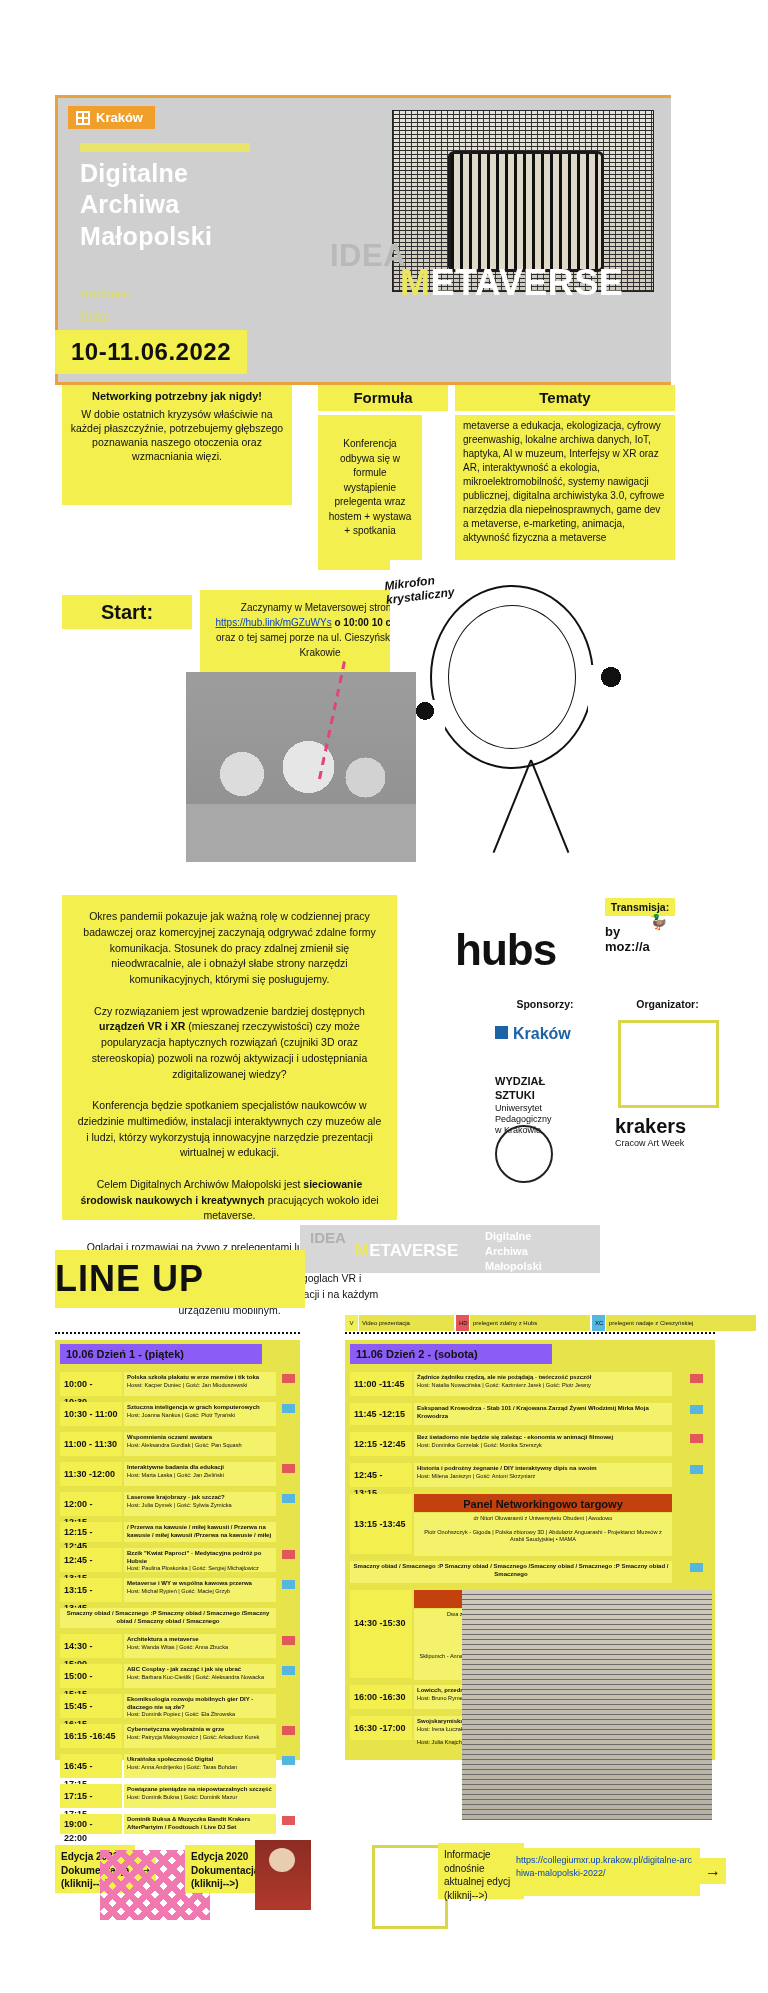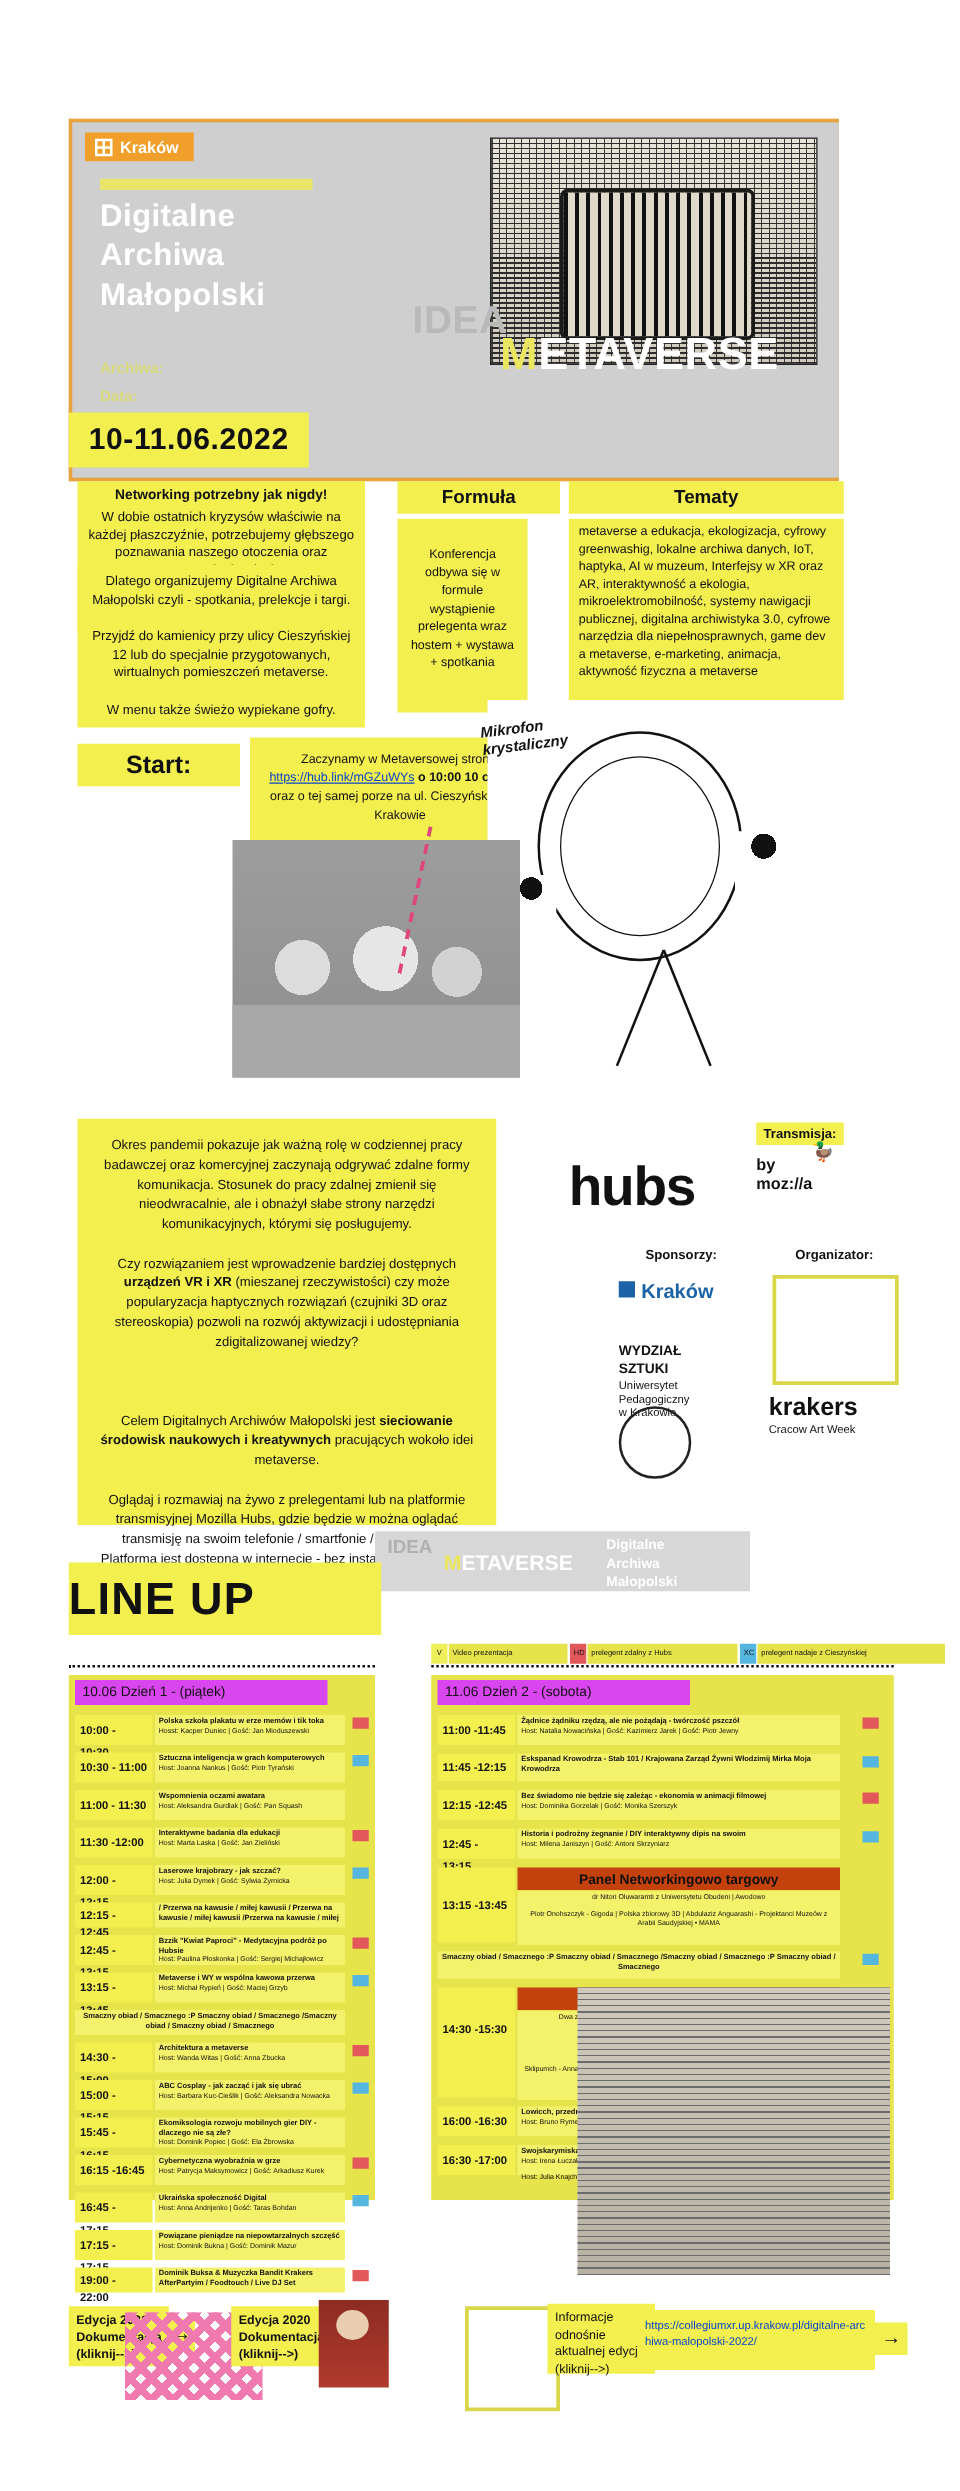--- a/index.html
+++ b/index.html
@@ -100,21 +100,21 @@
 
   
   .legend{position:absolute;left:345px;top:1315px;width:370px;height:18px;}
   .legend .lg{position:absolute;top:0;height:16px;font-size:6px;line-height:16px;padding:0 3px;box-sizing:border-box;color:#111;}
 
   .col{position:absolute;background:#e6e34b;}
   .colA{left:55px;top:1340px;width:245px;height:420px;}
   .colB{left:345px;top:1340px;width:370px;height:420px;}
   .dotline{position:absolute;height:0;border-top:2px dotted #111;}
 
-  .day-hdr{position:absolute;background:#d946ef;font-size:11px;font-weight:normal;padding:4px 6px;}
+  .day-hdr{position:absolute;background:#8b5cf6;font-size:11px;font-weight:bold;padding:4px 6px;}
   .slot{position:absolute;background:#f2ef4f;font-size:9px;font-weight:bold;padding:3px 4px;box-sizing:border-box;}
   .ev{position:absolute;font-size:5.6px;line-height:1.25;color:#111;padding:2px 3px;box-sizing:border-box;background:#f4f16a;}
   .ev b{font-size:6px;}
   .chip{position:absolute;height:9px;width:13px;}
   .panelhdr{position:absolute;background:#c2410c;font-size:11px;font-weight:bold;text-align:center;padding:4px;box-sizing:border-box;}
 
   .footer-box{position:absolute;background:#f2ef4f;font-size:10px;font-weight:bold;padding:5px 6px;box-sizing:border-box;line-height:1.35;}
   .footer-link{position:absolute;background:#f2ef4f;font-size:9px;padding:6px;box-sizing:border-box;color:#0645c7;word-break:break-all;line-height:1.4;}
   .arrow-btn{position:absolute;background:#f2ef4f;font-size:16px;text-align:center;line-height:26px;}
   .photo-doc{position:absolute;left:255px;top:1840px;width:56px;height:70px;background:linear-gradient(#8c2c22,#b1392c);}
@@ -153,25 +153,20 @@
     </div>
   </div>
   <div class="idea-line">IDEA</div>
   <div class="meta-line"><span class="m">M</span><span>ETAVERSE</span></div>
   <div class="date-box">10-11.06.2022</div>
 
   <div class="box y net-box">
     <b>Networking potrzebny jak nigdy!</b>
     <span>W dobie ostatnich kryzysów właściwie na każdej płaszczyźnie, potrzebujemy głębszego poznawania naszego otoczenia oraz wzmacniania więzi.</span>
   </div>
-  <div class="box y net2" style="white-space:pre-line">Dlatego organizujemy Digitalne Archiwa Małopolski czyli - spotkania, prelekcje i targi.
-
-Przyjdź do kamienicy przy ulicy Cieszyńskiej 12 lub do specjalnie przygotowanych, wirtualnych pomieszczeń metaverse.
-
-W menu także świeżo wypiekane gofry.</div>
 
   <div class="box y formula-h">Formuła</div>
   <div class="box y formula-b">Konferencja odbywa się w formule wystąpienie prelegenta wraz hostem + wystawa + spotkania</div>
   <div class="box y tematy-h">Tematy</div>
   <div class="box y tematy-b">metaverse a edukacja, ekologizacja, cyfrowy greenwashig, lokalne archiwa danych, IoT, haptyka, AI w muzeum, Interfejsy w XR oraz AR, interaktywność a ekologia, mikroelektromobilność, systemy nawigacji publicznej, digitalna archiwistyka 3.0, cyfrowe narzędzia dla niepełnosprawnych, game dev a metaverse, e-marketing, animacja, aktywność fizyczna a metaverse</div>
 
   <div class="box y start-h">Start:</div>
   <div class="box y start-b">
     <span>Zaczynamy w Metaversowej stronie</span><br>
     <a href="#">https://hub.link/mGZuWYs</a><b> o 10:00 10 czerwca</b><br>
@@ -188,21 +183,21 @@
   <div class="tripod"></div>
   <div class="mic-label" style="white-space:pre-line">Mikrofon
 krystaliczny</div>
 
   <div class="city-img"></div>
   <div class="arrow-red"></div>
 
   <div class="box y text-big">
     <span>Okres pandemii pokazuje jak ważną rolę w codziennej pracy badawczej oraz komercyjnej zaczynają odgrywać zdalne formy komunikacja. Stosunek do pracy zdalnej zmienił się nieodwracalnie, ale i obnażył słabe strony narzędzi komunikacyjnych, którymi się posługujemy.</span><br><br>
     <span>Czy rozwiązaniem jest wprowadzenie bardziej dostępnych </span><b>urządzeń VR i XR</b><span> (mieszanej rzeczywistości) czy może popularyzacja haptycznych rozwiązań (czujniki 3D oraz stereoskopia) pozwoli na rozwój aktywizacji i udostępniania zdigitalizowanej wiedzy?</span><br><br>
-    <br><br>
+    <span>Konferencja będzie spotkaniem specjalistów naukowców w dziedzinie multimediów, instalacji interaktywnych czy muzeów ale i ludzi, którzy wykorzystują innowacyjne narzędzie prezentacji wirtualnej w edukacji.</span><br><br>
     <span>Celem Digitalnych Archiwów Małopolski jest </span><b>sieciowanie środowisk naukowych i kreatywnych</b><span> pracujących wokoło idei metaverse.</span><br><br>
     <span>Oglądaj i rozmawiaj na żywo z prelegentami lub na platformie transmisyjnej Mozilla Hubs, gdzie będzie w można oglądać transmisję na swoim telefonie / smartfonie / goglach VR i Platforma jest dostępna w internecie - bez instalacji i na każdym urządzeniu mobilnym.</span>
   </div>
 
   <div class="box y transmisja">Transmisja:</div>
   <div class="hubs-logo">hubs</div>
   <div class="moz">
     <span class="duck">🦆</span>
     <span>by</span><br>
     <span>moz://a</span>

